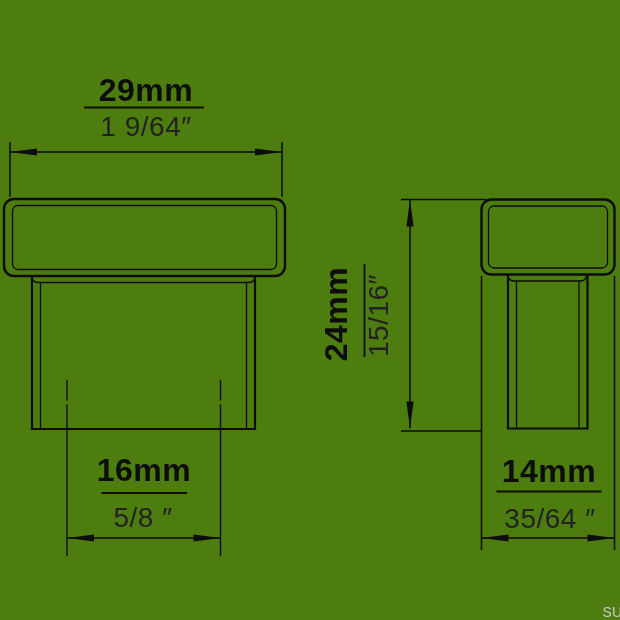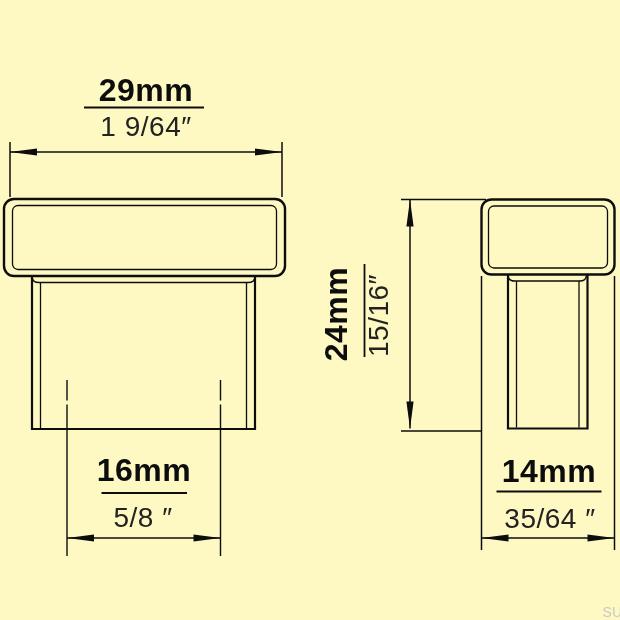--- a/index.html
+++ b/index.html
@@ -1,19 +1,19 @@
 <!DOCTYPE html>
 <html><head>
 <meta charset="utf-8">
 <style>
   html,body{margin:0;padding:0;background:#ffffff;}
   .canvas{
     position:relative;
     width:620px;height:620px;
-    background:#fef9c3;
+    background:#4d7c0f;
     font-family:"Liberation Sans","DejaVu Sans",sans-serif;
     overflow:hidden;
   }
   svg{display:block;}
   .mm-label{
     font-family:"Liberation Sans","DejaVu Sans",sans-serif;
     font-size:32px;font-weight:700;letter-spacing:0.5px;fill:#0d0d0d;
   }
   .inch-label{
     font-family:"Liberation Sans","DejaVu Sans",sans-serif;

